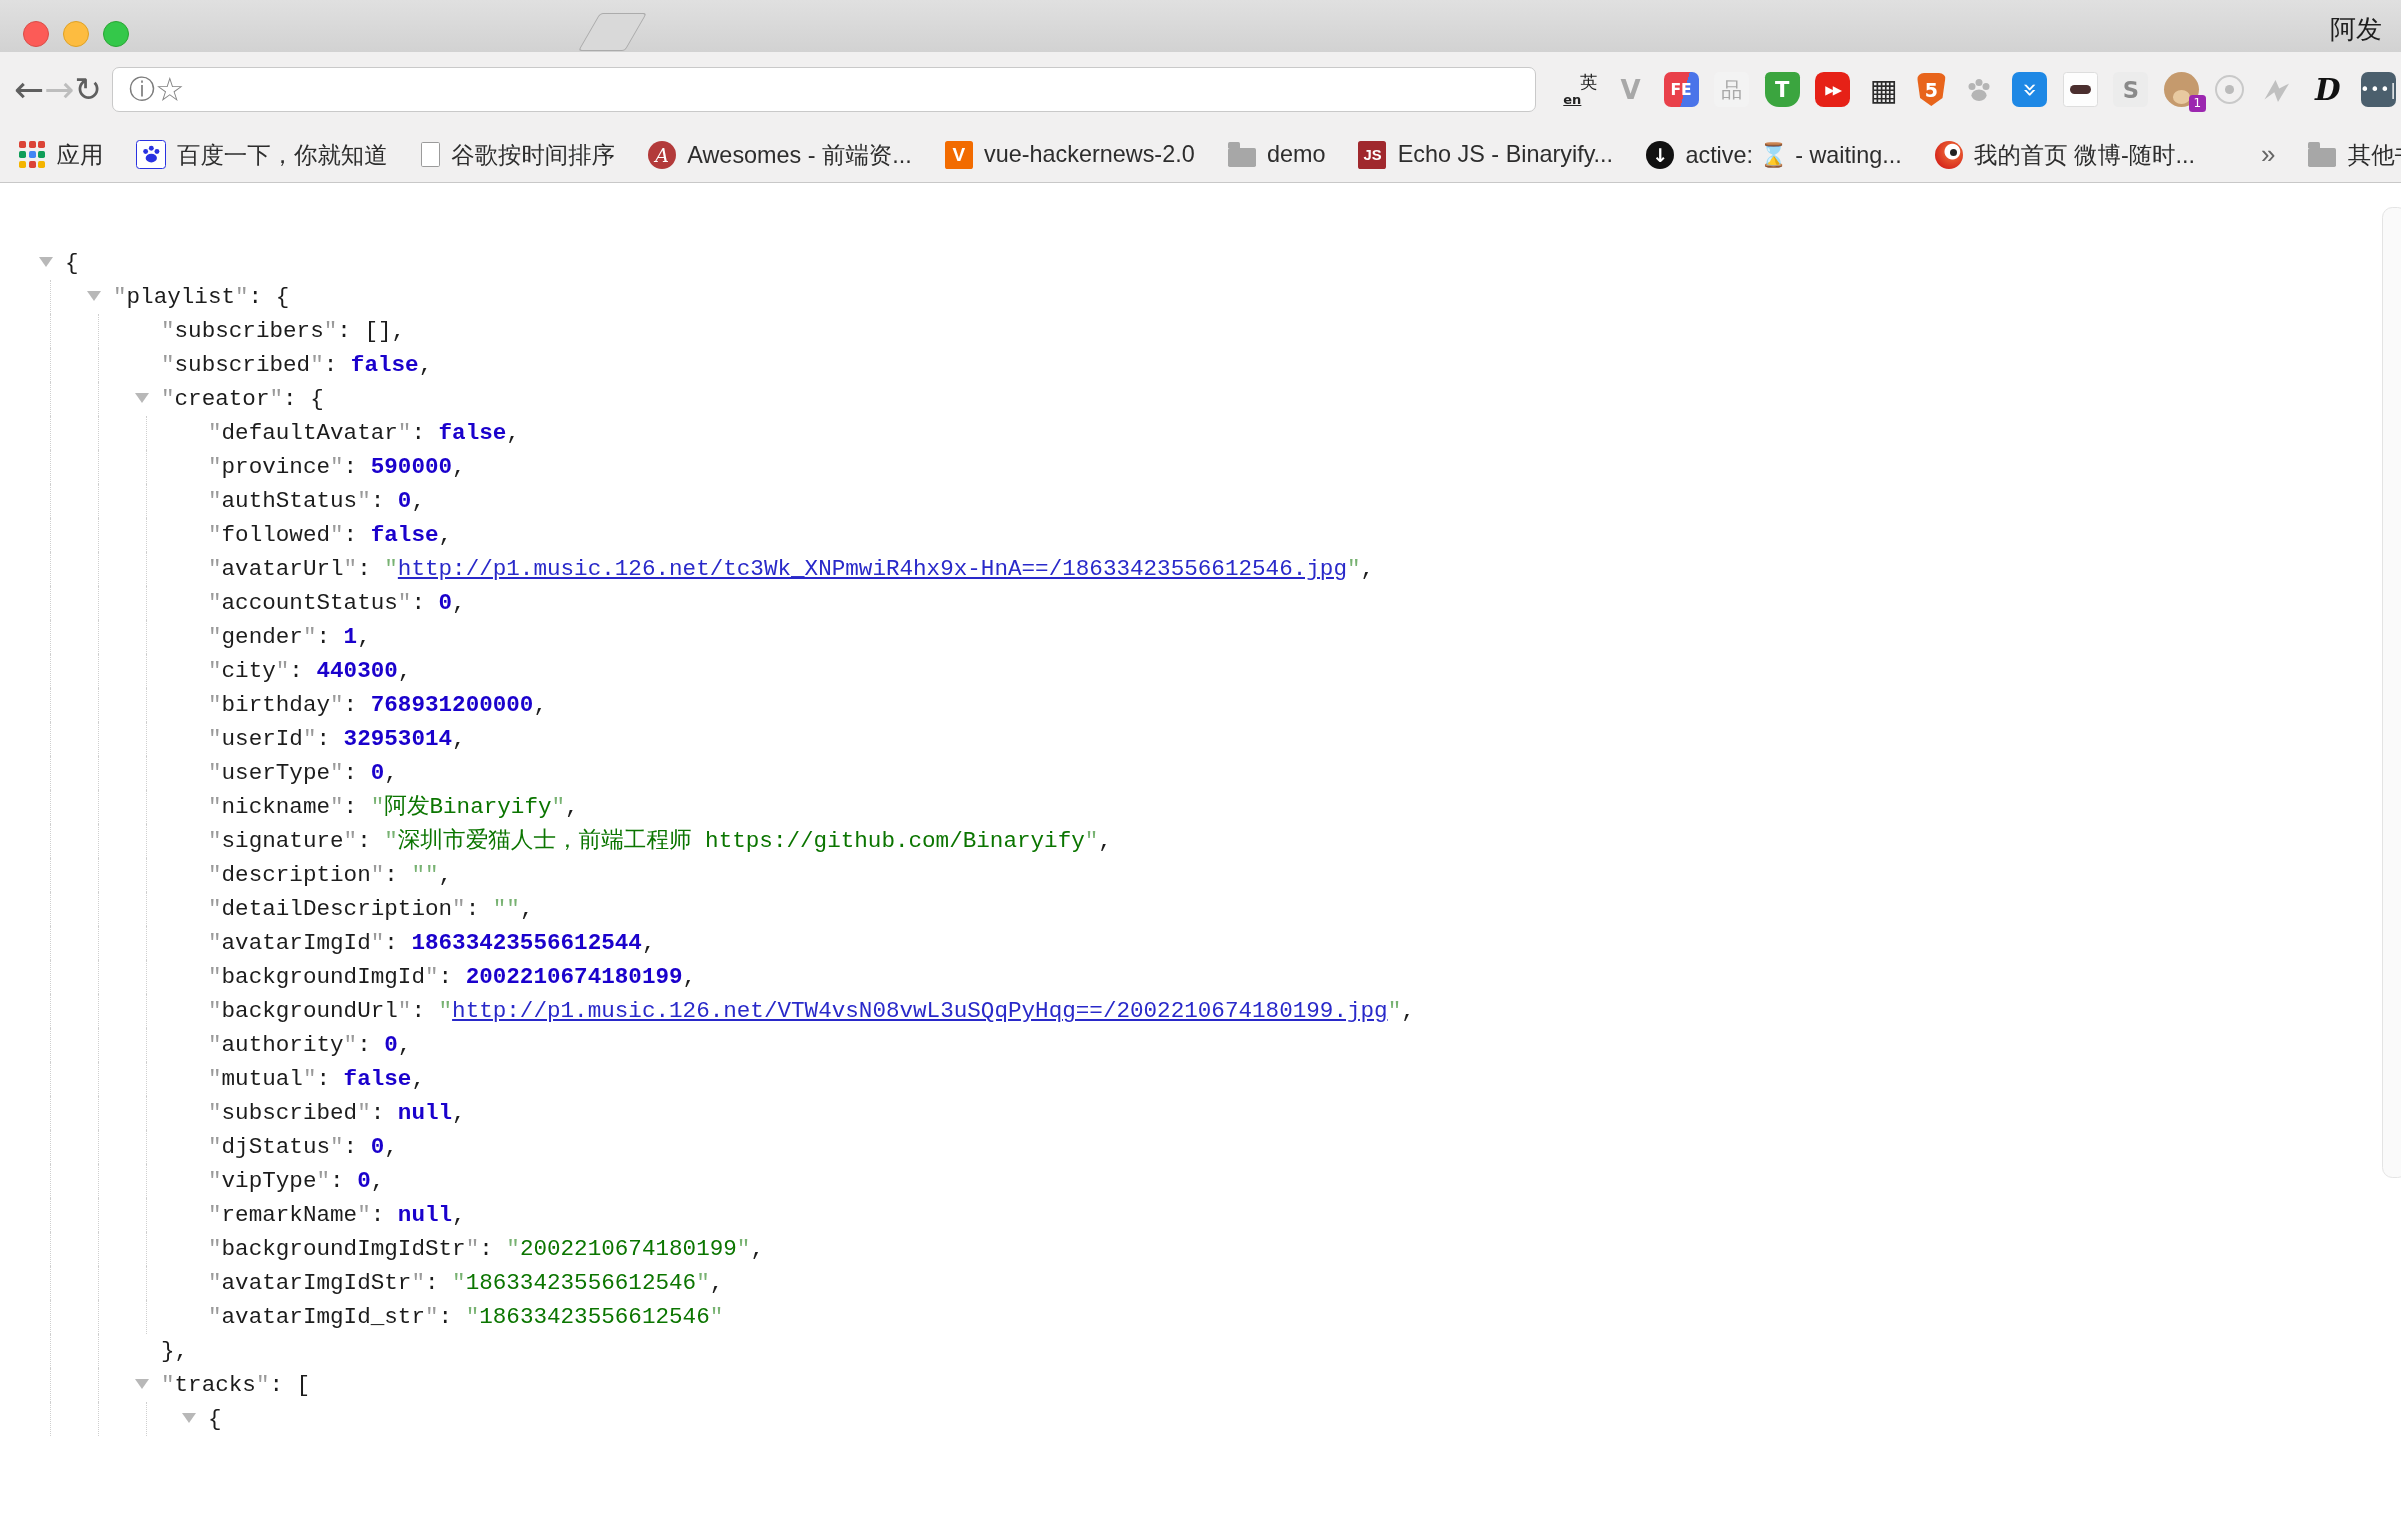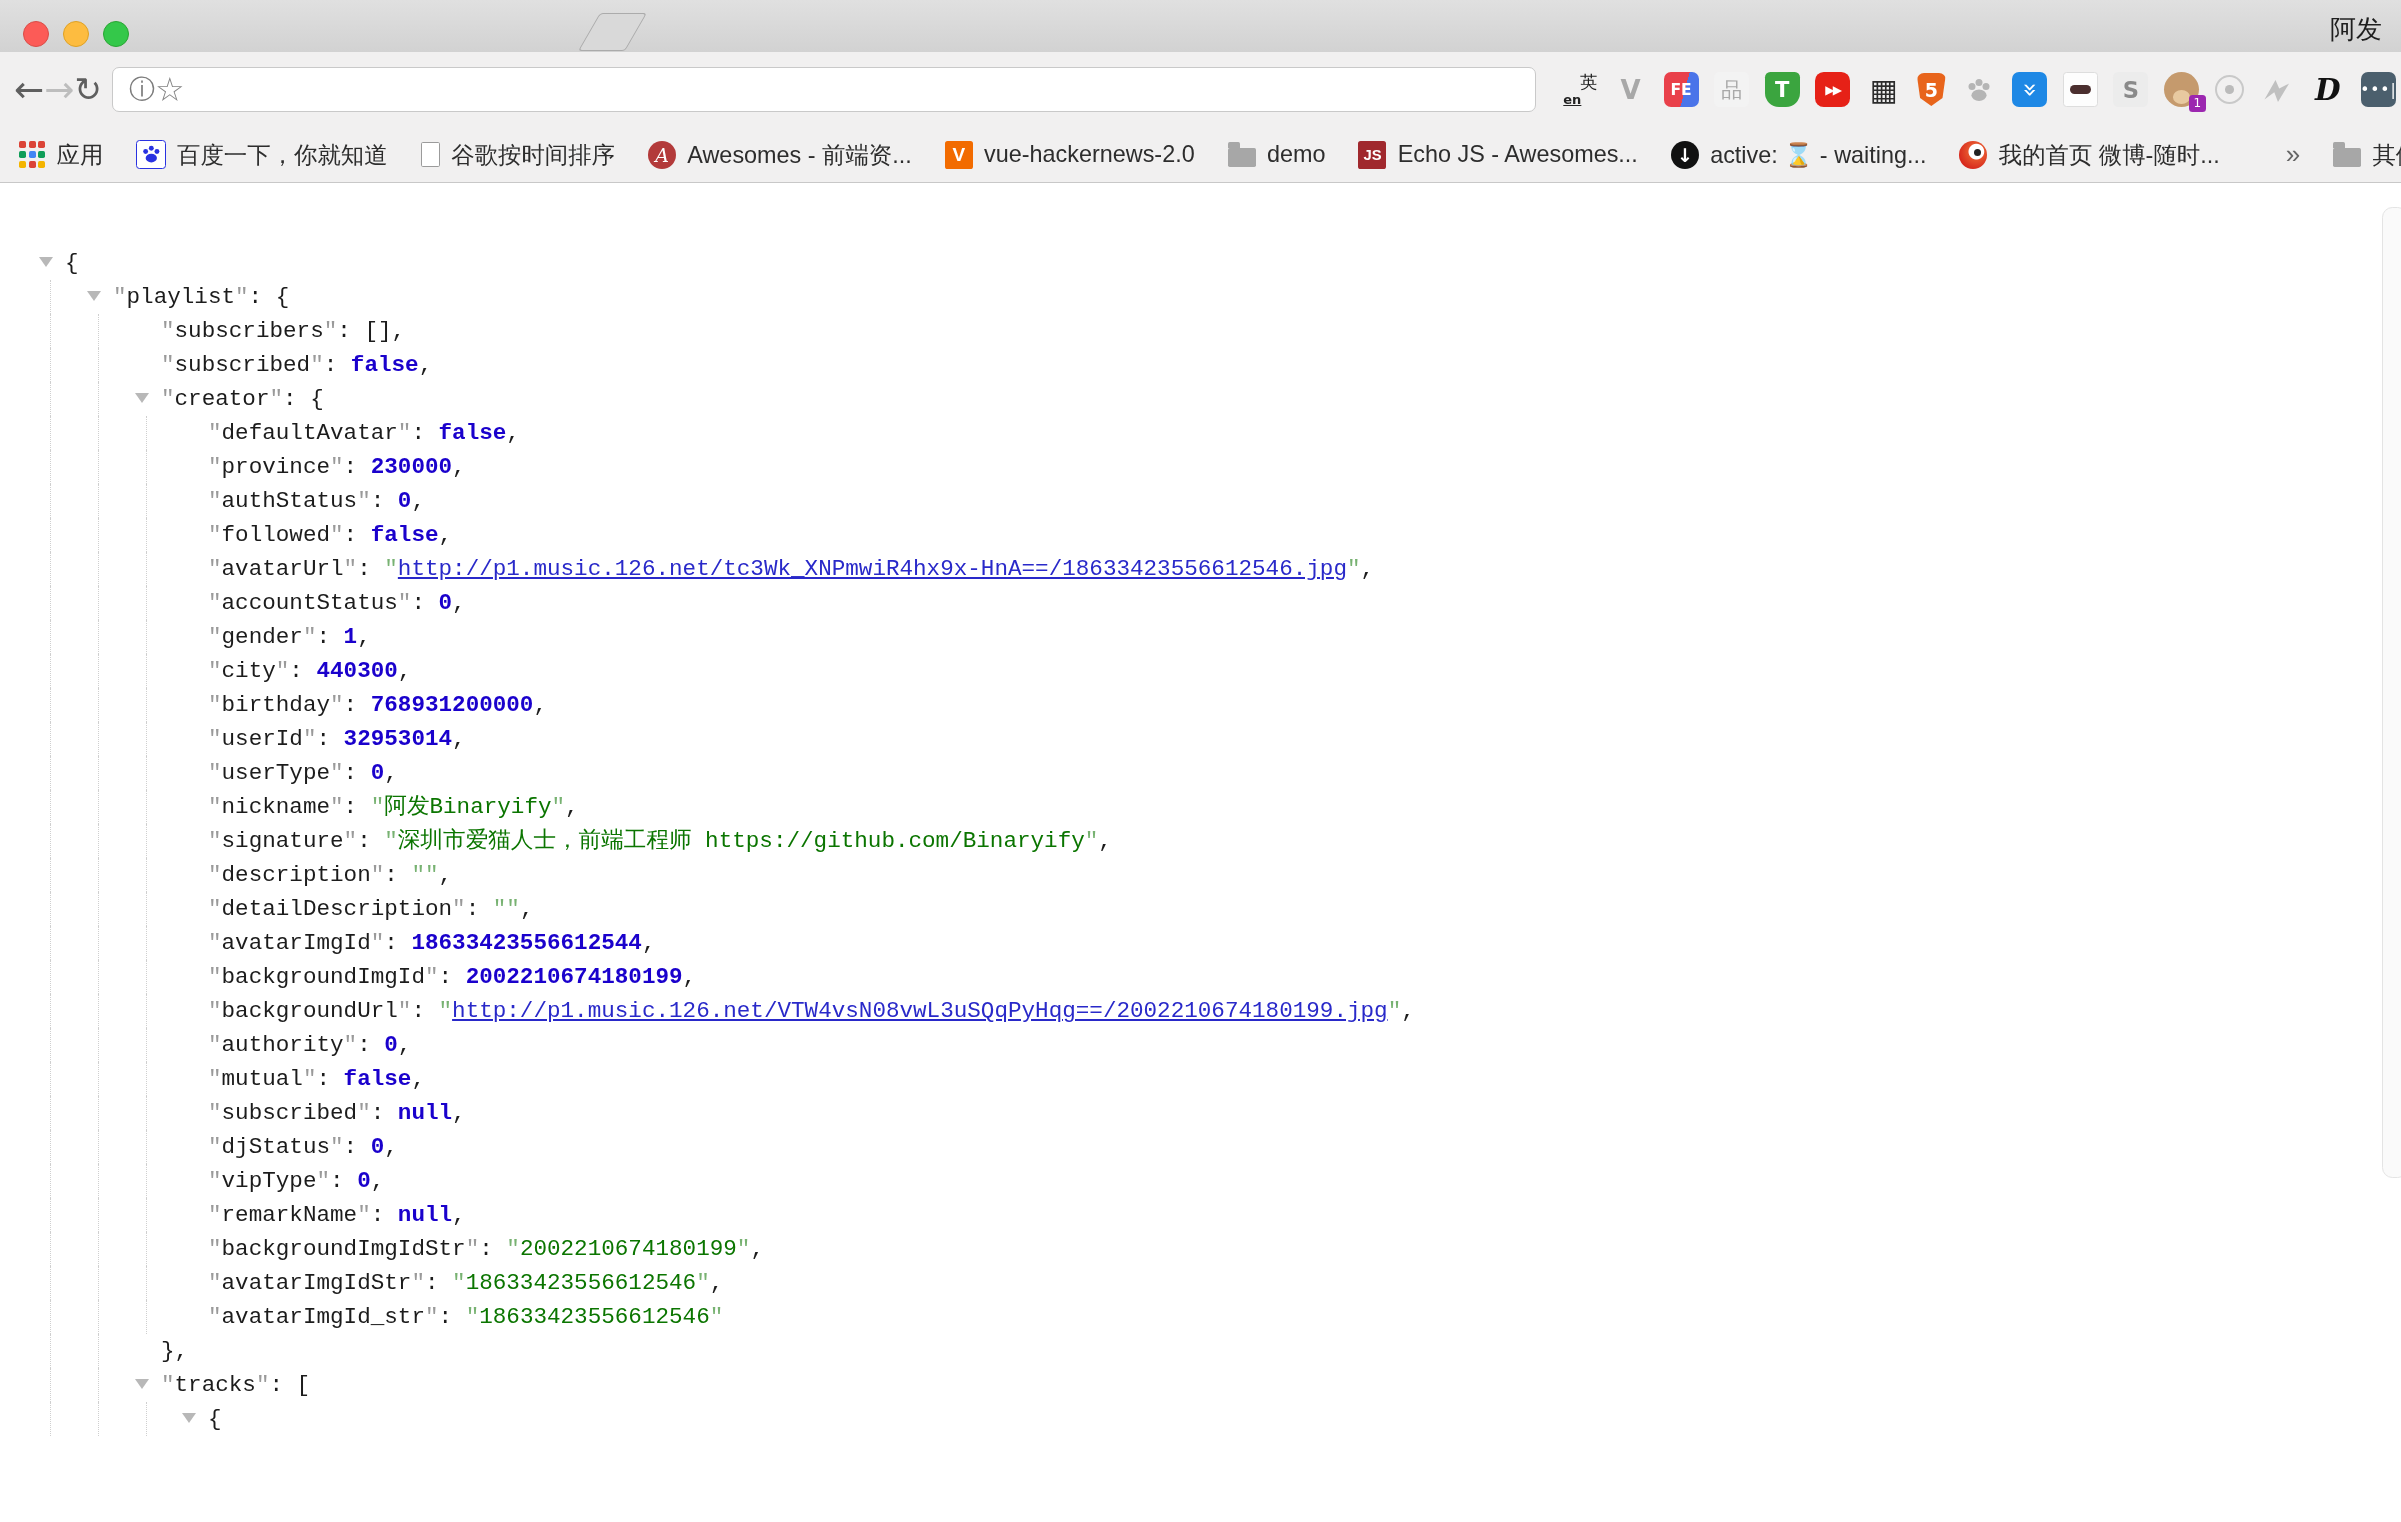--- a/index.html
+++ b/index.html
@@ -217,21 +217,21 @@
   <div class="bm">
     <span class="sqV">V</span>
     <span>vue-hackernews-2.0</span>
   </div>
   <div class="bm">
     <span class="folder"></span>
     <span>demo</span>
   </div>
   <div class="bm">
     <span class="sqJS">JS</span>
-    <span>Echo JS - Awesomes...</span>
+    <span>Echo JS - Binaryify...</span>
   </div>
   <div class="bm">
     <span class="circDL">↓</span>
     <span>active: ⌛ - waiting...</span>
   </div>
   <div class="bm">
     <span class="weibo"></span>
     <span>我的首页 微博-随时...</span>
   </div>
   <div class="bm-spacer"></div>
@@ -243,21 +243,21 @@
 </div>
 
 <div class="content">
   <div class="json-tree">
       <div class="jline" style="padding-left: 65px;"><span class="tri" style="left: 39px;"></span><span class="jp">{</span></div>
       <div class="jline" style="padding-left: 113px;"><span class="guide" style="left: 50px;"></span><span class="tri" style="left: 87px;"></span><span class="jq">"</span><span class="jk">playlist</span><span class="jq">"</span><span class="jp">: {</span></div>
       <div class="jline" style="padding-left: 161px;"><span class="guide" style="left: 50px;"></span><span class="guide" style="left: 98px;"></span><span class="jq">"</span><span class="jk">subscribers</span><span class="jq">"</span><span class="jp">: [],</span></div>
       <div class="jline" style="padding-left: 161px;"><span class="guide" style="left: 50px;"></span><span class="guide" style="left: 98px;"></span><span class="jq">"</span><span class="jk">subscribed</span><span class="jq">"</span><span class="jp">: </span><span class="jn">false</span><span class="jp">,</span></div>
       <div class="jline" style="padding-left: 161px;"><span class="guide" style="left: 50px;"></span><span class="guide" style="left: 98px;"></span><span class="tri" style="left: 135px;"></span><span class="jq">"</span><span class="jk">creator</span><span class="jq">"</span><span class="jp">: {</span></div>
       <div class="jline" style="padding-left: 208px;"><span class="guide" style="left: 50px;"></span><span class="guide" style="left: 98px;"></span><span class="guide" style="left: 146px;"></span><span class="jq">"</span><span class="jk">defaultAvatar</span><span class="jq">"</span><span class="jp">: </span><span class="jn">false</span><span class="jp">,</span></div>
-      <div class="jline" style="padding-left: 208px;"><span class="guide" style="left: 50px;"></span><span class="guide" style="left: 98px;"></span><span class="guide" style="left: 146px;"></span><span class="jq">"</span><span class="jk">province</span><span class="jq">"</span><span class="jp">: </span><span class="jn">230000</span><span class="jp">,</span></div>
+      <div class="jline" style="padding-left: 208px;"><span class="guide" style="left: 50px;"></span><span class="guide" style="left: 98px;"></span><span class="guide" style="left: 146px;"></span><span class="jq">"</span><span class="jk">province</span><span class="jq">"</span><span class="jp">: </span><span class="jn">590000</span><span class="jp">,</span></div>
       <div class="jline" style="padding-left: 208px;"><span class="guide" style="left: 50px;"></span><span class="guide" style="left: 98px;"></span><span class="guide" style="left: 146px;"></span><span class="jq">"</span><span class="jk">authStatus</span><span class="jq">"</span><span class="jp">: </span><span class="jn">0</span><span class="jp">,</span></div>
       <div class="jline" style="padding-left: 208px;"><span class="guide" style="left: 50px;"></span><span class="guide" style="left: 98px;"></span><span class="guide" style="left: 146px;"></span><span class="jq">"</span><span class="jk">followed</span><span class="jq">"</span><span class="jp">: </span><span class="jn">false</span><span class="jp">,</span></div>
       <div class="jline" style="padding-left: 208px;"><span class="guide" style="left: 50px;"></span><span class="guide" style="left: 98px;"></span><span class="guide" style="left: 146px;"></span><span class="jq">"</span><span class="jk">avatarUrl</span><span class="jq">"</span><span class="jp">: </span><span class="jqs">"</span><a class="jl">http://p1.music.126.net/tc3Wk_XNPmwiR4hx9x-HnA==/18633423556612546.jpg</a><span class="jqs">"</span><span class="jp">,</span></div>
       <div class="jline" style="padding-left: 208px;"><span class="guide" style="left: 50px;"></span><span class="guide" style="left: 98px;"></span><span class="guide" style="left: 146px;"></span><span class="jq">"</span><span class="jk">accountStatus</span><span class="jq">"</span><span class="jp">: </span><span class="jn">0</span><span class="jp">,</span></div>
       <div class="jline" style="padding-left: 208px;"><span class="guide" style="left: 50px;"></span><span class="guide" style="left: 98px;"></span><span class="guide" style="left: 146px;"></span><span class="jq">"</span><span class="jk">gender</span><span class="jq">"</span><span class="jp">: </span><span class="jn">1</span><span class="jp">,</span></div>
       <div class="jline" style="padding-left: 208px;"><span class="guide" style="left: 50px;"></span><span class="guide" style="left: 98px;"></span><span class="guide" style="left: 146px;"></span><span class="jq">"</span><span class="jk">city</span><span class="jq">"</span><span class="jp">: </span><span class="jn">440300</span><span class="jp">,</span></div>
       <div class="jline" style="padding-left: 208px;"><span class="guide" style="left: 50px;"></span><span class="guide" style="left: 98px;"></span><span class="guide" style="left: 146px;"></span><span class="jq">"</span><span class="jk">birthday</span><span class="jq">"</span><span class="jp">: </span><span class="jn">768931200000</span><span class="jp">,</span></div>
       <div class="jline" style="padding-left: 208px;"><span class="guide" style="left: 50px;"></span><span class="guide" style="left: 98px;"></span><span class="guide" style="left: 146px;"></span><span class="jq">"</span><span class="jk">userId</span><span class="jq">"</span><span class="jp">: </span><span class="jn">32953014</span><span class="jp">,</span></div>
       <div class="jline" style="padding-left: 208px;"><span class="guide" style="left: 50px;"></span><span class="guide" style="left: 98px;"></span><span class="guide" style="left: 146px;"></span><span class="jq">"</span><span class="jk">userType</span><span class="jq">"</span><span class="jp">: </span><span class="jn">0</span><span class="jp">,</span></div>
       <div class="jline" style="padding-left: 208px;"><span class="guide" style="left: 50px;"></span><span class="guide" style="left: 98px;"></span><span class="guide" style="left: 146px;"></span><span class="jq">"</span><span class="jk">nickname</span><span class="jq">"</span><span class="jp">: </span><span class="jqs">"</span><span class="js">阿发Binaryify</span><span class="jqs">"</span><span class="jp">,</span></div>

